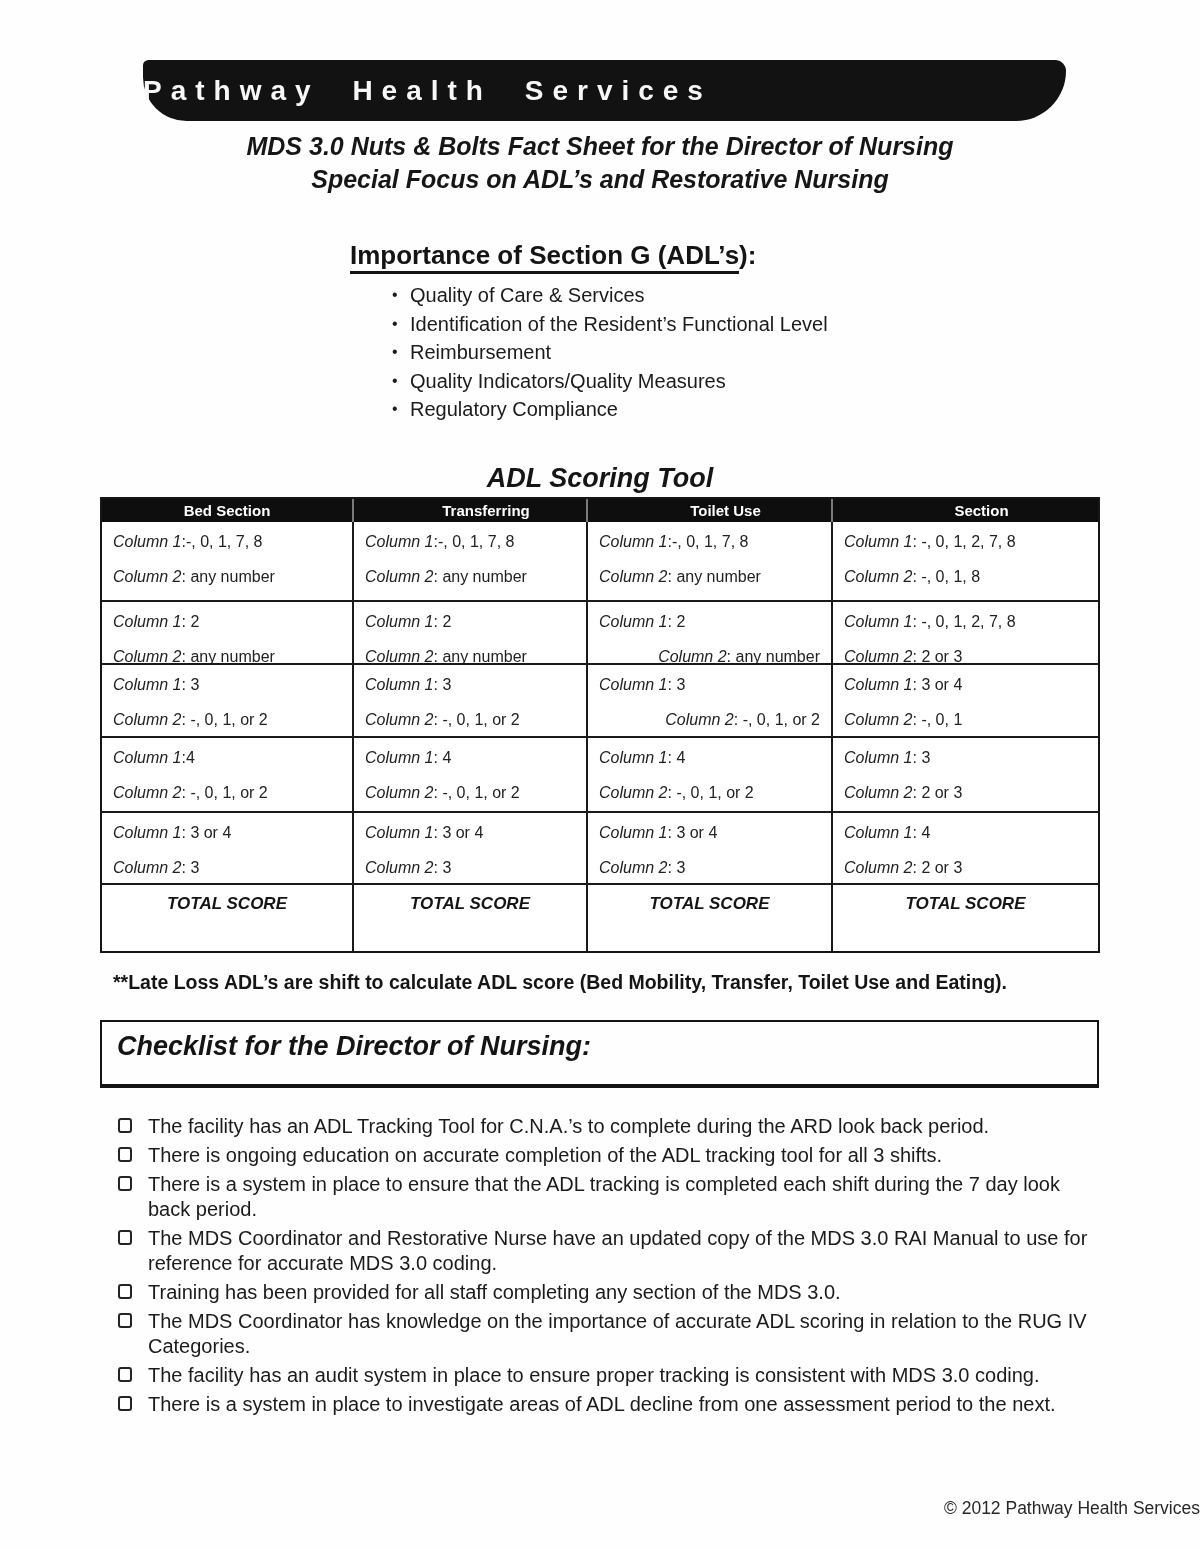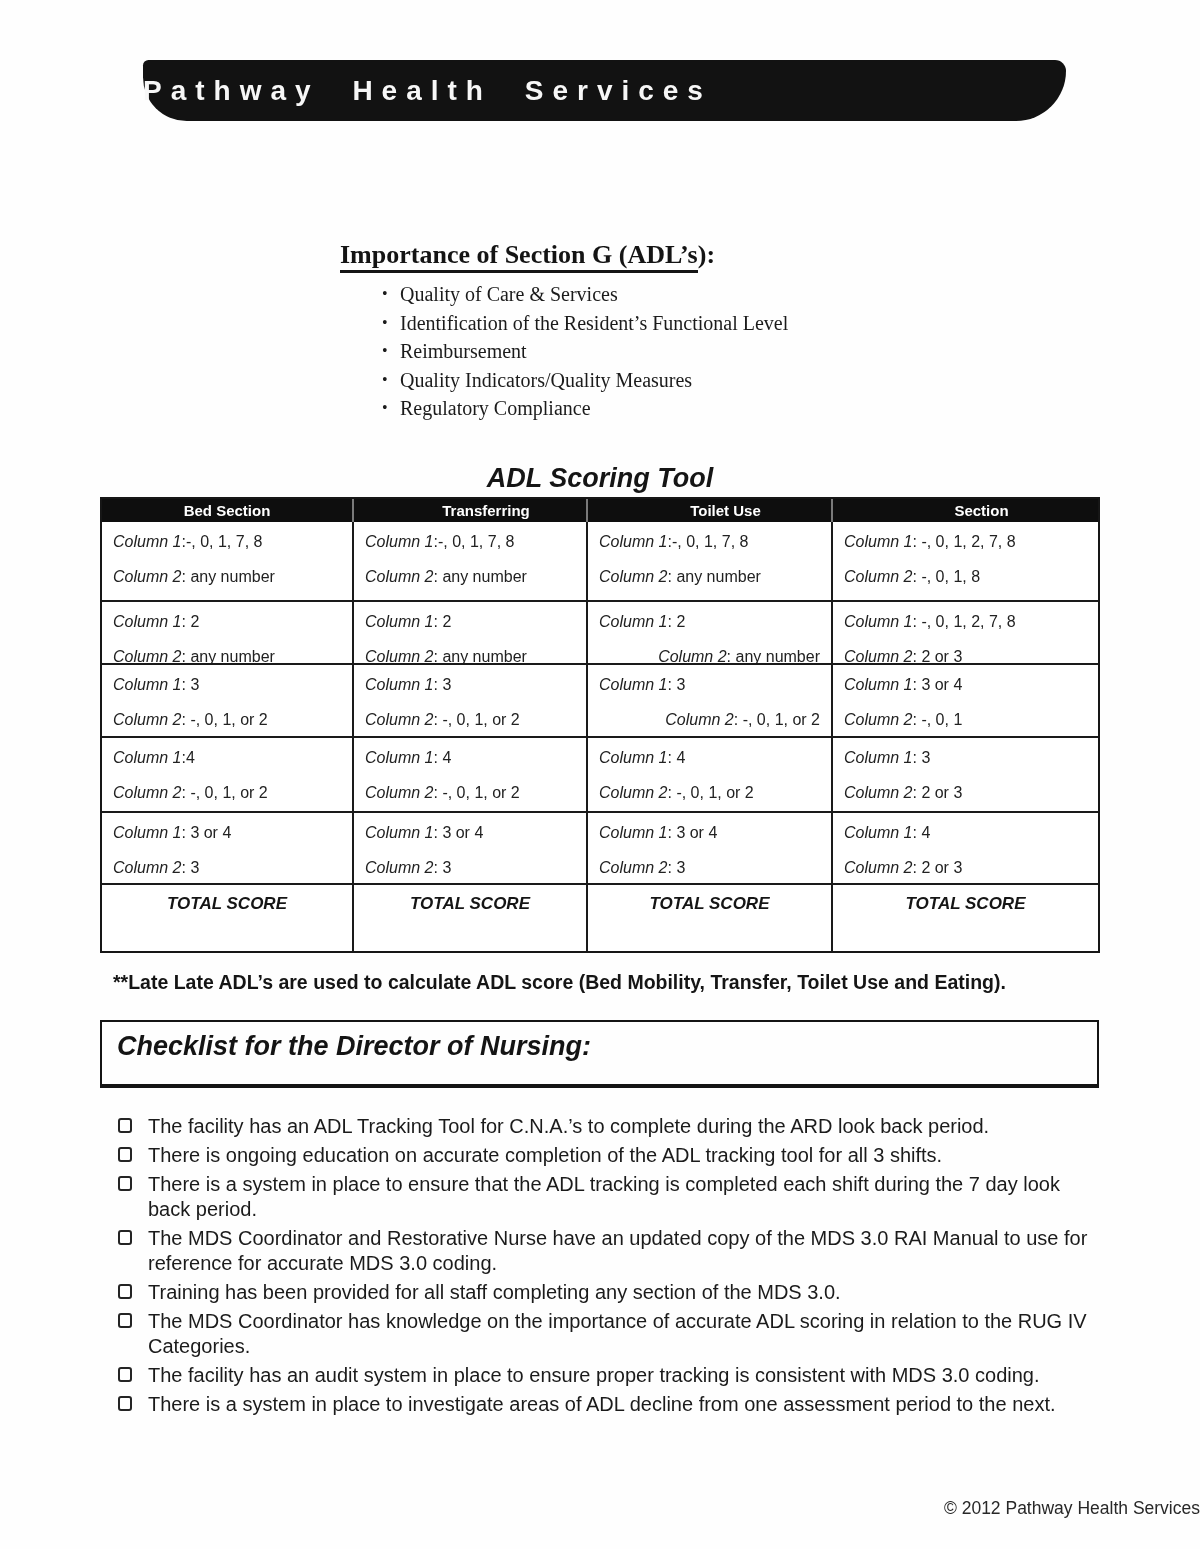--- a/index.html
+++ b/index.html
@@ -28,21 +28,21 @@
   }
 
   
   .doc-title {
     position:absolute; top:130px; left:0; width:100%;
     text-align:center; font-weight:bold; font-style:italic;
     font-size:25px; line-height:33px; color:#161616;
   }
 
   
-  .importance { position:absolute; left:340px; top:240px; width:620px;font-family:Liberation Serif, serif; }
+  .importance { position:absolute; left:350px; top:240px; width:620px; }
   .importance-heading { font-size:26px; font-weight:bold; color:#141414; }
   .importance-heading .underlined { border-bottom:3px solid #141414; padding-bottom:1px; }
   .bullet-list { margin-top:10px; padding-left:42px; }
   .bullet-item {
     display:flex; align-items:flex-start;
     font-size:20px; line-height:28.6px; color:#1b1b1b;
   }
   .bullet-dot {
     width:18px; flex:0 0 18px; font-size:16px; line-height:28.6px;
   }
@@ -122,20 +122,24 @@
 </style>
 </head>
 <body>
 
 <div class="page">
 
   <div class="logo-band">
     <span class="logo-text">Pathway Health Services</span>
   </div>
 
+  <div class="doc-title">
+    <div>MDS 3.0 Nuts &amp; Bolts Fact Sheet for the Director of Nursing</div>
+    <div>Special Focus on ADL’s and Restorative Nursing</div>
+  </div>
 
   <div class="importance">
     <div class="importance-heading">
       <span class="underlined">Importance of Section G (ADL’s</span><span>):</span>
     </div>
     <div class="bullet-list" id="importance-bullets">
         <div class="bullet-item">
           <span class="bullet-dot">•</span>
           <span>Quality of Care &amp; Services</span>
         </div>
@@ -291,21 +295,21 @@
           <div class="total-label">TOTAL SCORE</div>
           <div class="total-blank">____</div>
         </div>
         <div class="adl-cell col-w3">
           <div class="total-label">TOTAL SCORE</div>
           <div class="total-blank">____</div>
         </div>
       </div>
     </div>
 
-  <div class="footnote">**Late Late ADL’s are used to calculate ADL score (Bed Mobility, Transfer, Toilet Use and Eating).</div>
+  <div class="footnote">**Late Loss ADL’s are shift to calculate ADL score (Bed Mobility, Transfer, Toilet Use and Eating).</div>
 
   <div class="checklist-box">
     <div class="checklist-heading">Checklist for the Director of Nursing:</div>
   </div>
 
   <div class="checklist-items" id="checklist-items">
       <div class="check-item">
         <span class="checkbox-glyph"></span>
         <span>The facility has an ADL Tracking Tool for C.N.A.’s to complete during the ARD look back period.</span>
       </div>

